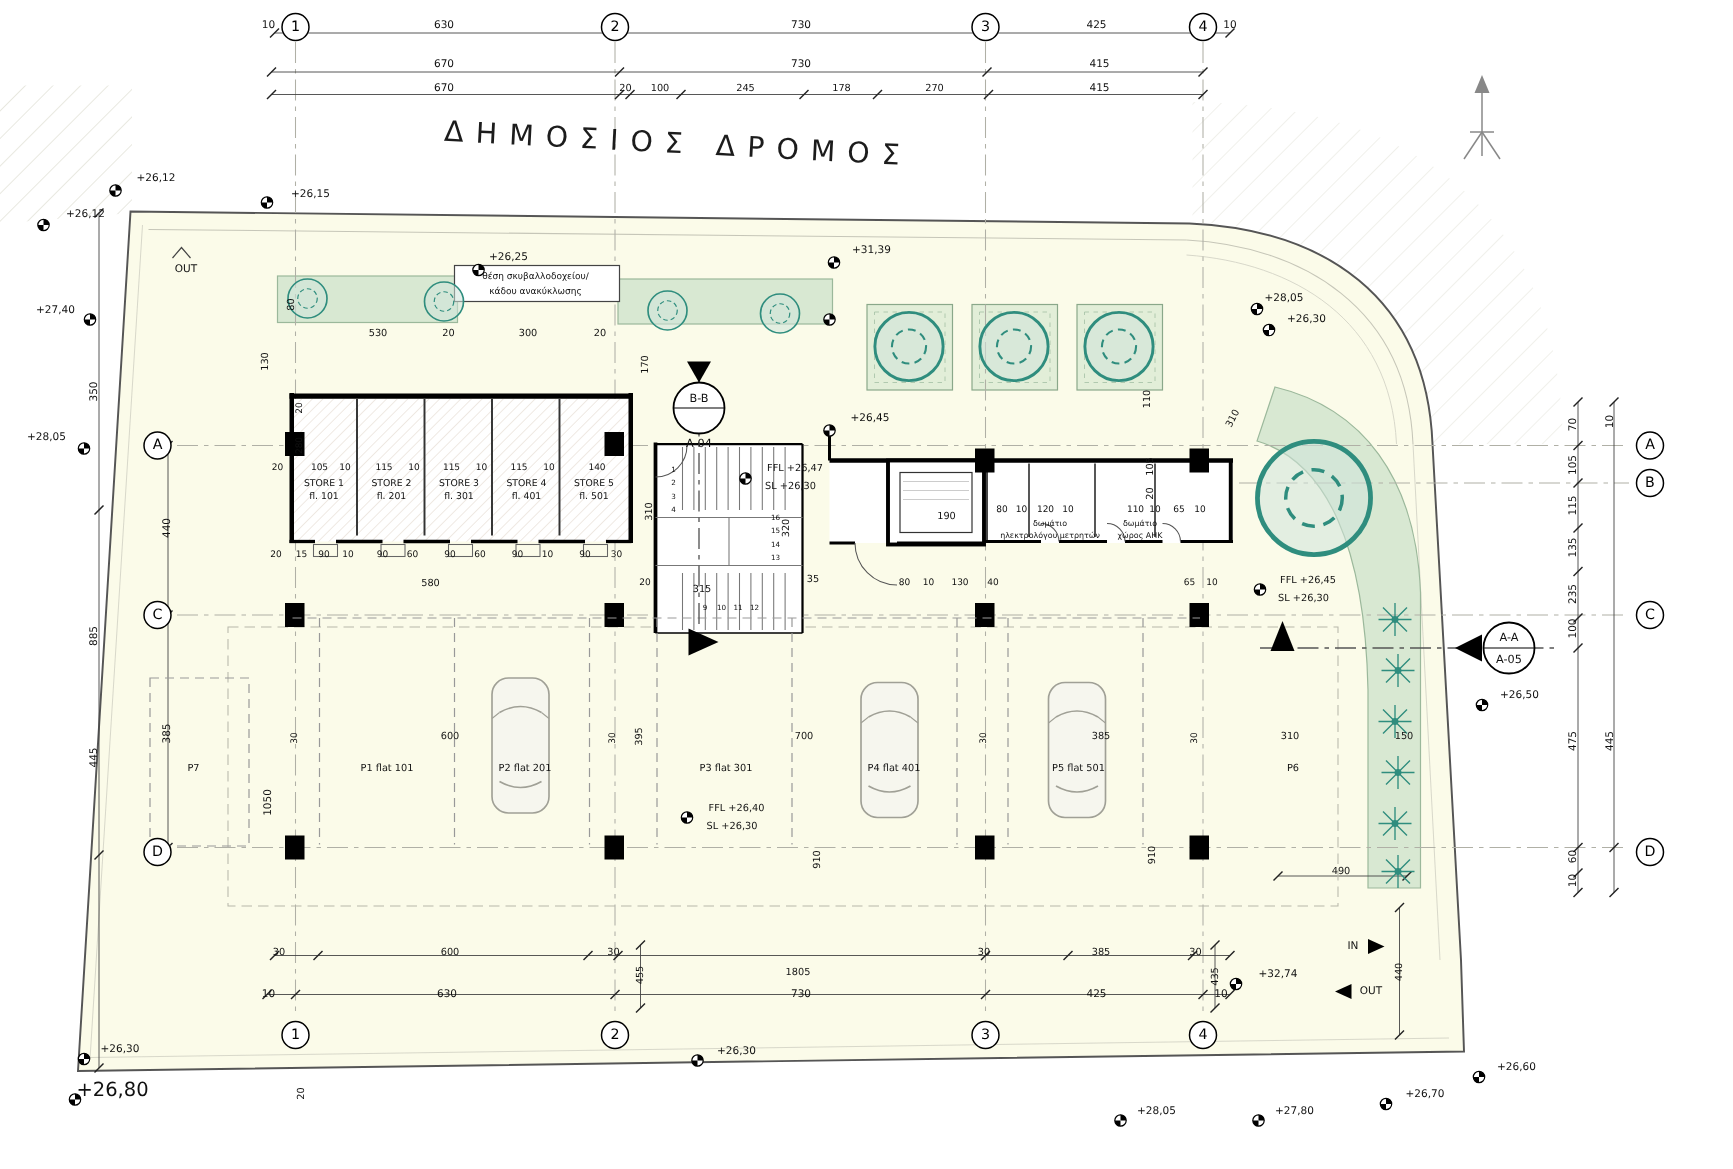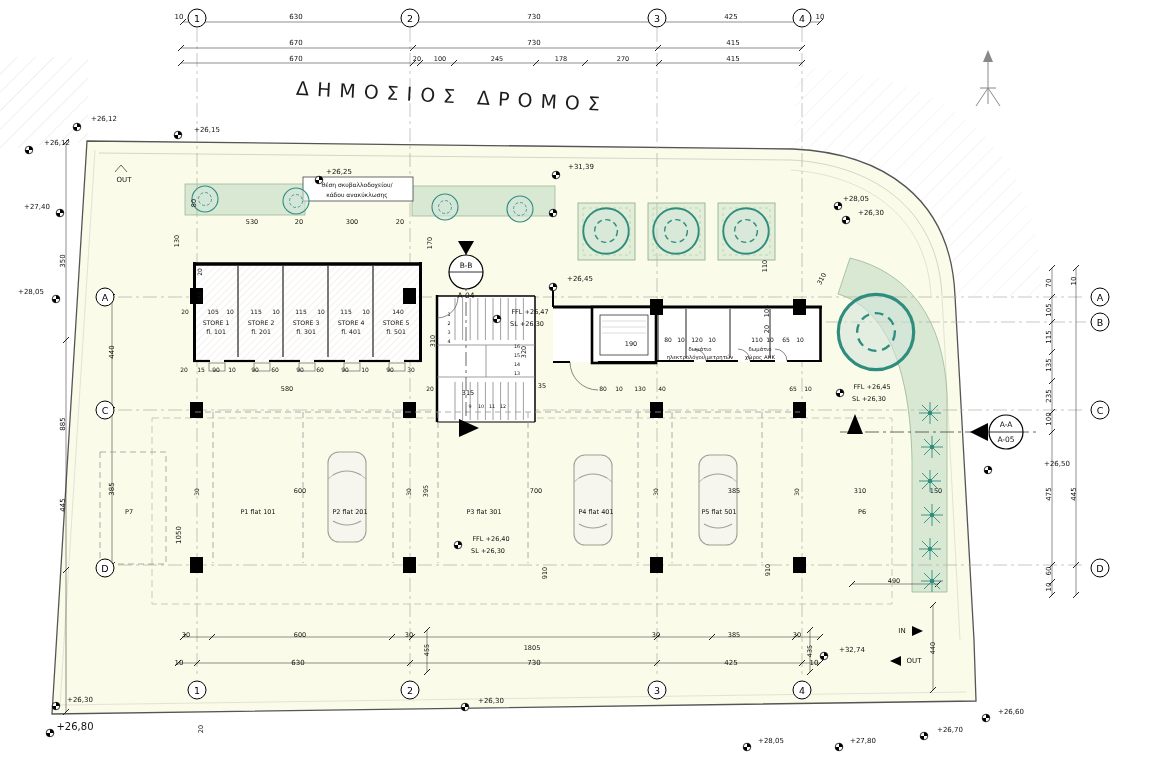--- a/index.html
+++ b/index.html
@@ -368,25 +368,25 @@
       <span class="lbl" style="left: 104px; top: 119px; font-size: 7px; transform: translate(-50%, -50%);">+26,12</span>
       <span class="lbl" style="left: 207px; top: 130px; font-size: 7px; transform: translate(-50%, -50%);">+26,15</span>
       <span class="lbl" style="left: 57px; top: 143px; font-size: 7px; transform: translate(-50%, -50%);">+26,12</span>
       <span class="lbl" style="left: 37px; top: 207px; font-size: 7px; transform: translate(-50%, -50%);">+27,40</span>
       <span class="lbl" style="left: 31px; top: 292px; font-size: 7px; transform: translate(-50%, -50%);">+28,05</span>
       <span class="lbl" style="left: 339px; top: 172px; font-size: 7px; transform: translate(-50%, -50%);">+26,25</span>
       <span class="lbl" style="left: 581px; top: 167px; font-size: 7px; transform: translate(-50%, -50%);">+31,39</span>
       <span class="lbl" style="left: 580px; top: 279px; font-size: 7px; transform: translate(-50%, -50%);">+26,45</span>
       <span class="lbl" style="left: 856px; top: 199px; font-size: 7px; transform: translate(-50%, -50%);">+28,05</span>
       <span class="lbl" style="left: 871px; top: 213px; font-size: 7px; transform: translate(-50%, -50%);">+26,30</span>
-      <span class="lbl" style="left: 1013px; top: 464px; font-size: 7px; transform: translate(-50%, -50%); margin-left: 44px;">+26,50</span>
+      <span class="lbl" style="left: 1013px; top: 464px; font-size: 7px; transform: translate(-50%, -50%);">+26,50</span>
       <span class="lbl" style="left: 852px; top: 650px; font-size: 7px; transform: translate(-50%, -50%);">+32,74</span>
       <span class="lbl" style="left: 80px; top: 700px; font-size: 7px; transform: translate(-50%, -50%);">+26,30</span>
       <span class="lbl" style="left: 491px; top: 701px; font-size: 7px; transform: translate(-50%, -50%);">+26,30</span>
-      <span class="lbl" style="left: 75px; top: 727px; font-size: 10px; transform: translate(-50%, -50%);">+26,80</span>
+      <span class="lbl" style="left: 75px; top: 727px; font-size: 13px; transform: translate(-50%, -50%);">+26,80</span>
       <span class="lbl" style="left: 1011px; top: 712px; font-size: 7px; transform: translate(-50%, -50%);">+26,60</span>
       <span class="lbl" style="left: 950px; top: 730px; font-size: 7px; transform: translate(-50%, -50%);">+26,70</span>
       <span class="lbl" style="left: 771px; top: 741px; font-size: 7px; transform: translate(-50%, -50%);">+28,05</span>
       <span class="lbl" style="left: 863px; top: 741px; font-size: 7px; transform: translate(-50%, -50%);">+27,80</span>
       <span class="lbl" style="left: 530px; top: 312px; font-size: 6.5px; transform: translate(-50%, -50%);">FFL +26,47</span>
       <span class="lbl" style="left: 527px; top: 324px; font-size: 6.5px; transform: translate(-50%, -50%);">SL +26,30</span>
       <span class="lbl" style="left: 872px; top: 387px; font-size: 6.5px; transform: translate(-50%, -50%);">FFL +26,45</span>
       <span class="lbl" style="left: 869px; top: 399px; font-size: 6.5px; transform: translate(-50%, -50%);">SL +26,30</span>
       <span class="lbl" style="left: 491px; top: 539px; font-size: 6.5px; transform: translate(-50%, -50%);">FFL +26,40</span>
       <span class="lbl" style="left: 488px; top: 551px; font-size: 6.5px; transform: translate(-50%, -50%);">SL +26,30</span>

